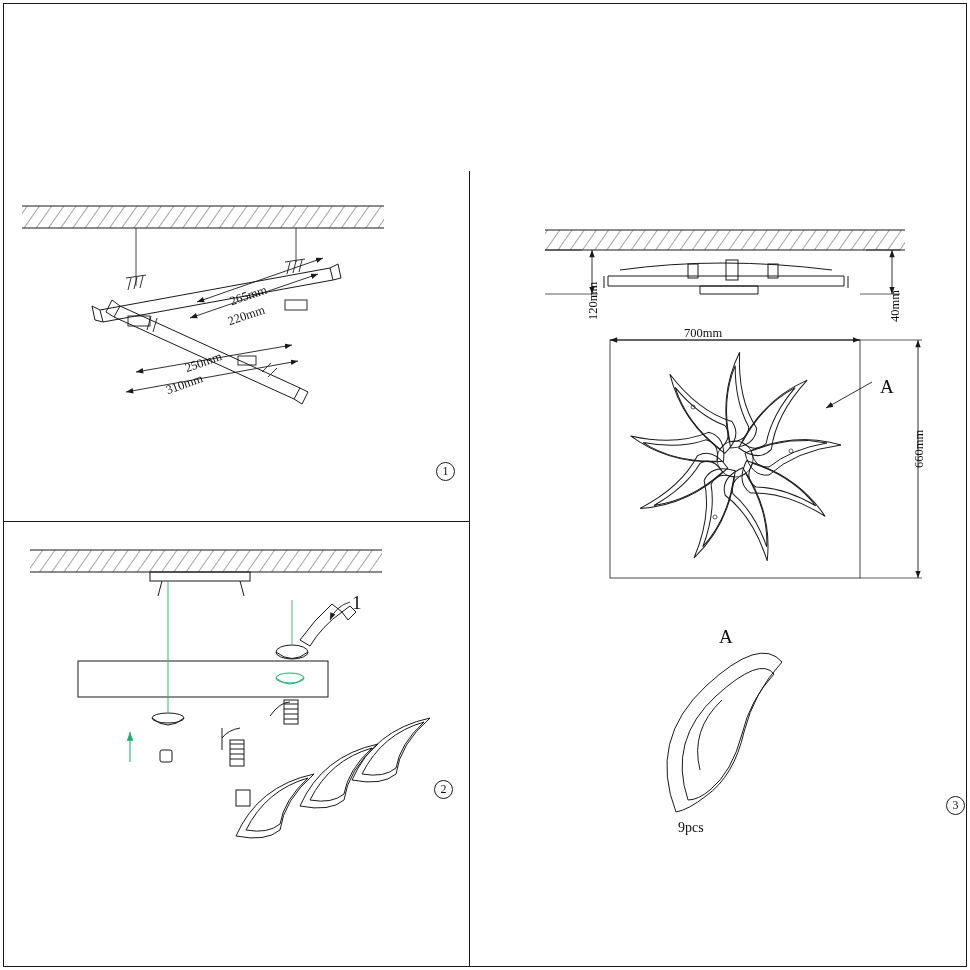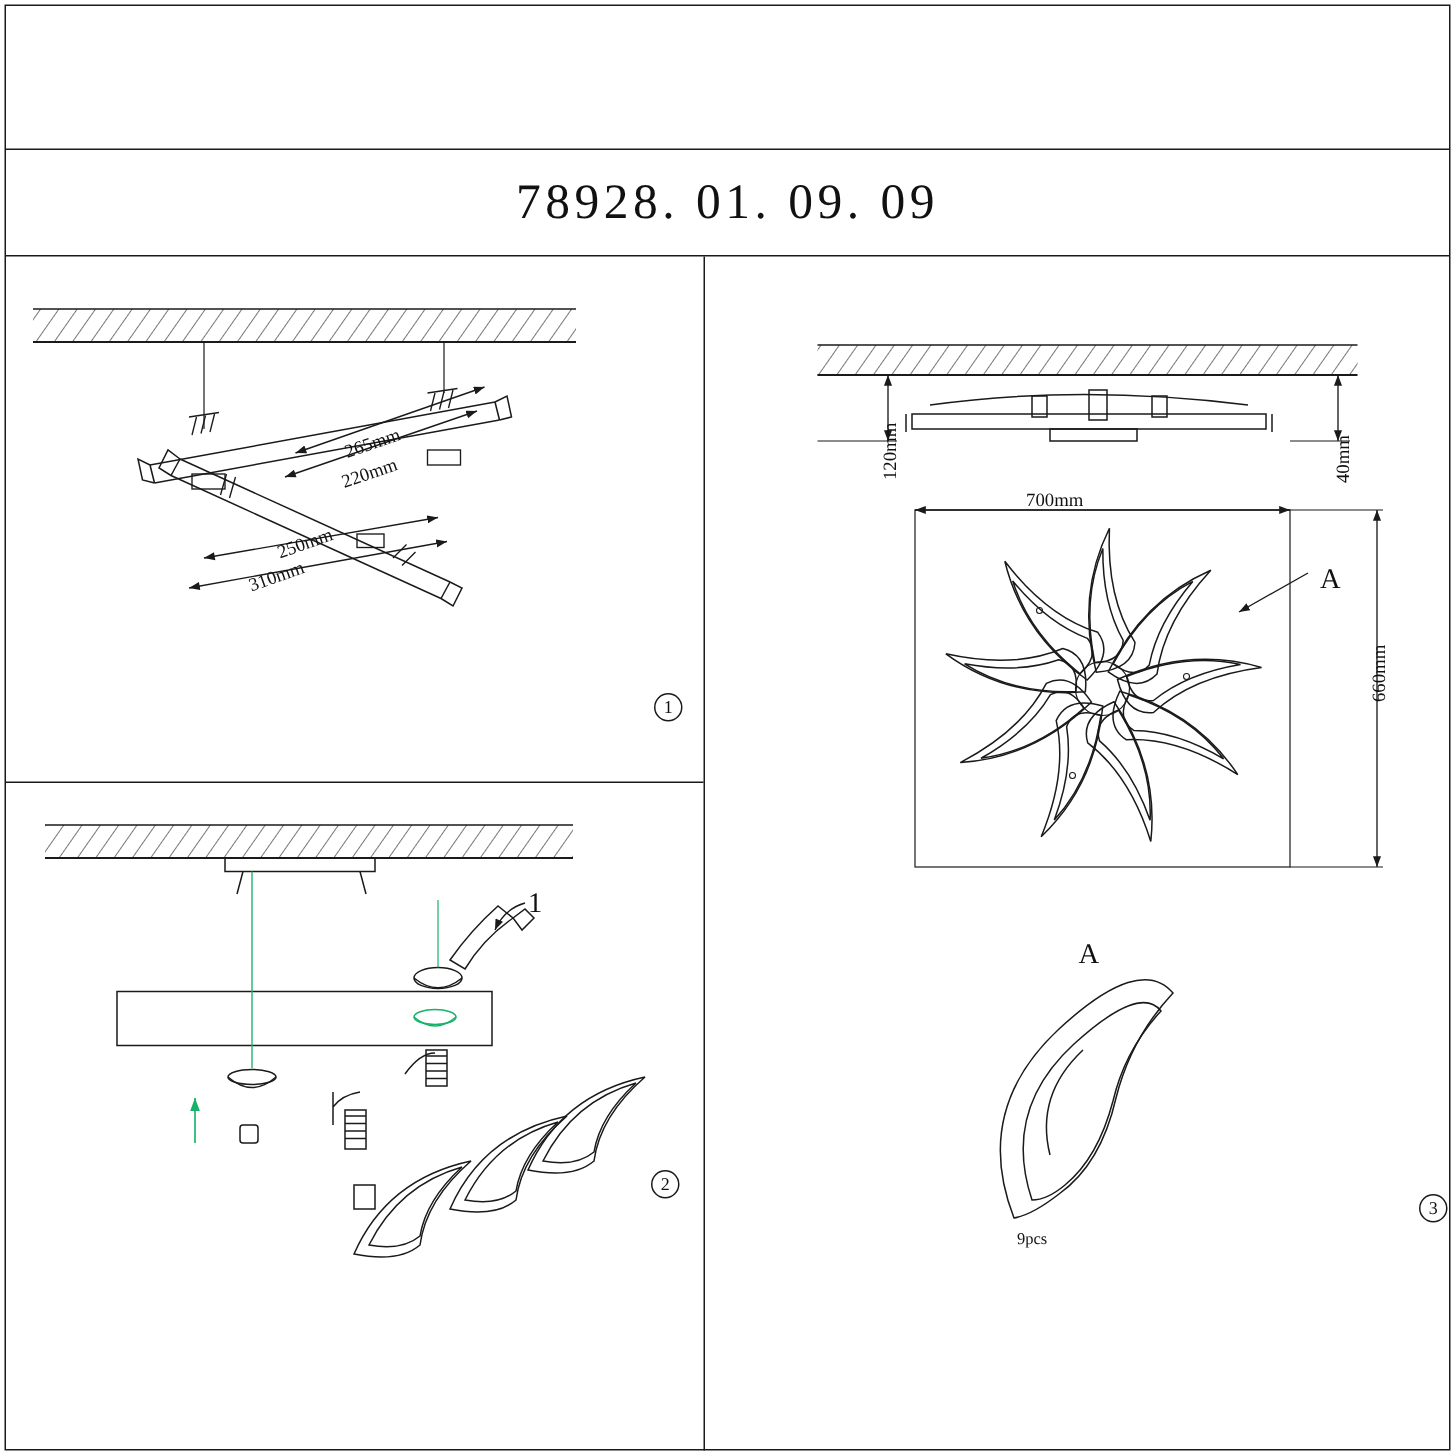--- a/index.html
+++ b/index.html
@@ -78,21 +78,21 @@
     color: #111;
     white-space: nowrap;
   }
   .dim {
     font-size: 12.5px;
   }
   .big {
     font-size: 19px;
   }
   .med {
-    font-size: 11px;
+    font-size: 14px;
   }
   .step-num {
     position: absolute;
     width: 17px;
     height: 17px;
     border: 1px solid #1a1a1a;
     border-radius: 50%;
     font-size: 12px;
     line-height: 16px;
     text-align: center;
@@ -105,23 +105,20 @@
   .rot-310 { transform: rotate(-19.5deg); transform-origin: left top; }
   .vert-lbl { transform: rotate(-90deg); transform-origin: left top; }
 </style>
 </head>
 <body>
 
 <div id="sheet">
 
   <div class="frame-outer"></div>
 
-  <div class="title-bar">
-    <div class="title-text">78928. 01. 09. 09</div>
-  </div>
 
   <div class="vrule"></div>
   <div class="hrule"></div>
 
   <svg class="layer" viewBox="0 0 970 970" xmlns="http://www.w3.org/2000/svg">
     <defs>
       <pattern id="hatch" width="10" height="10" patternTransform="rotate(35)" patternUnits="userSpaceOnUse">
         <line x1="0" y1="0" x2="0" y2="10" stroke="#1a1a1a" stroke-width="0.8"></line>
       </pattern>
       <marker id="arrEnd" markerWidth="9" markerHeight="9" refX="8" refY="3" orient="auto">

